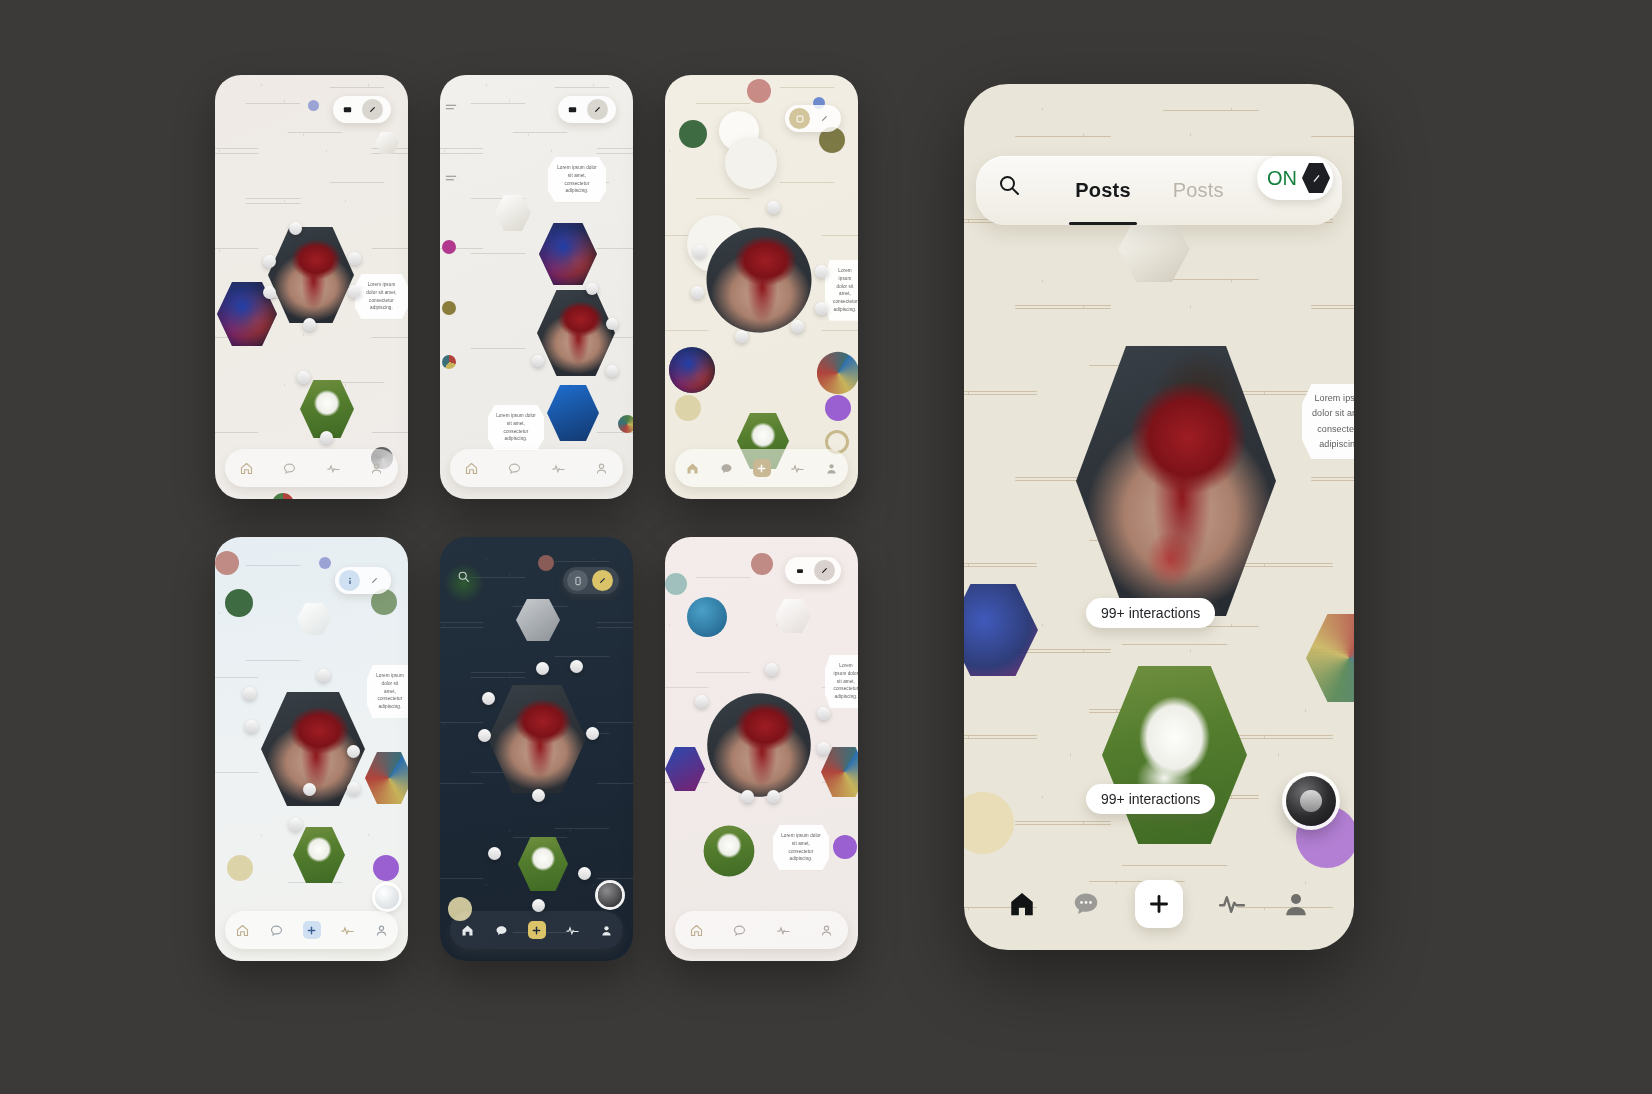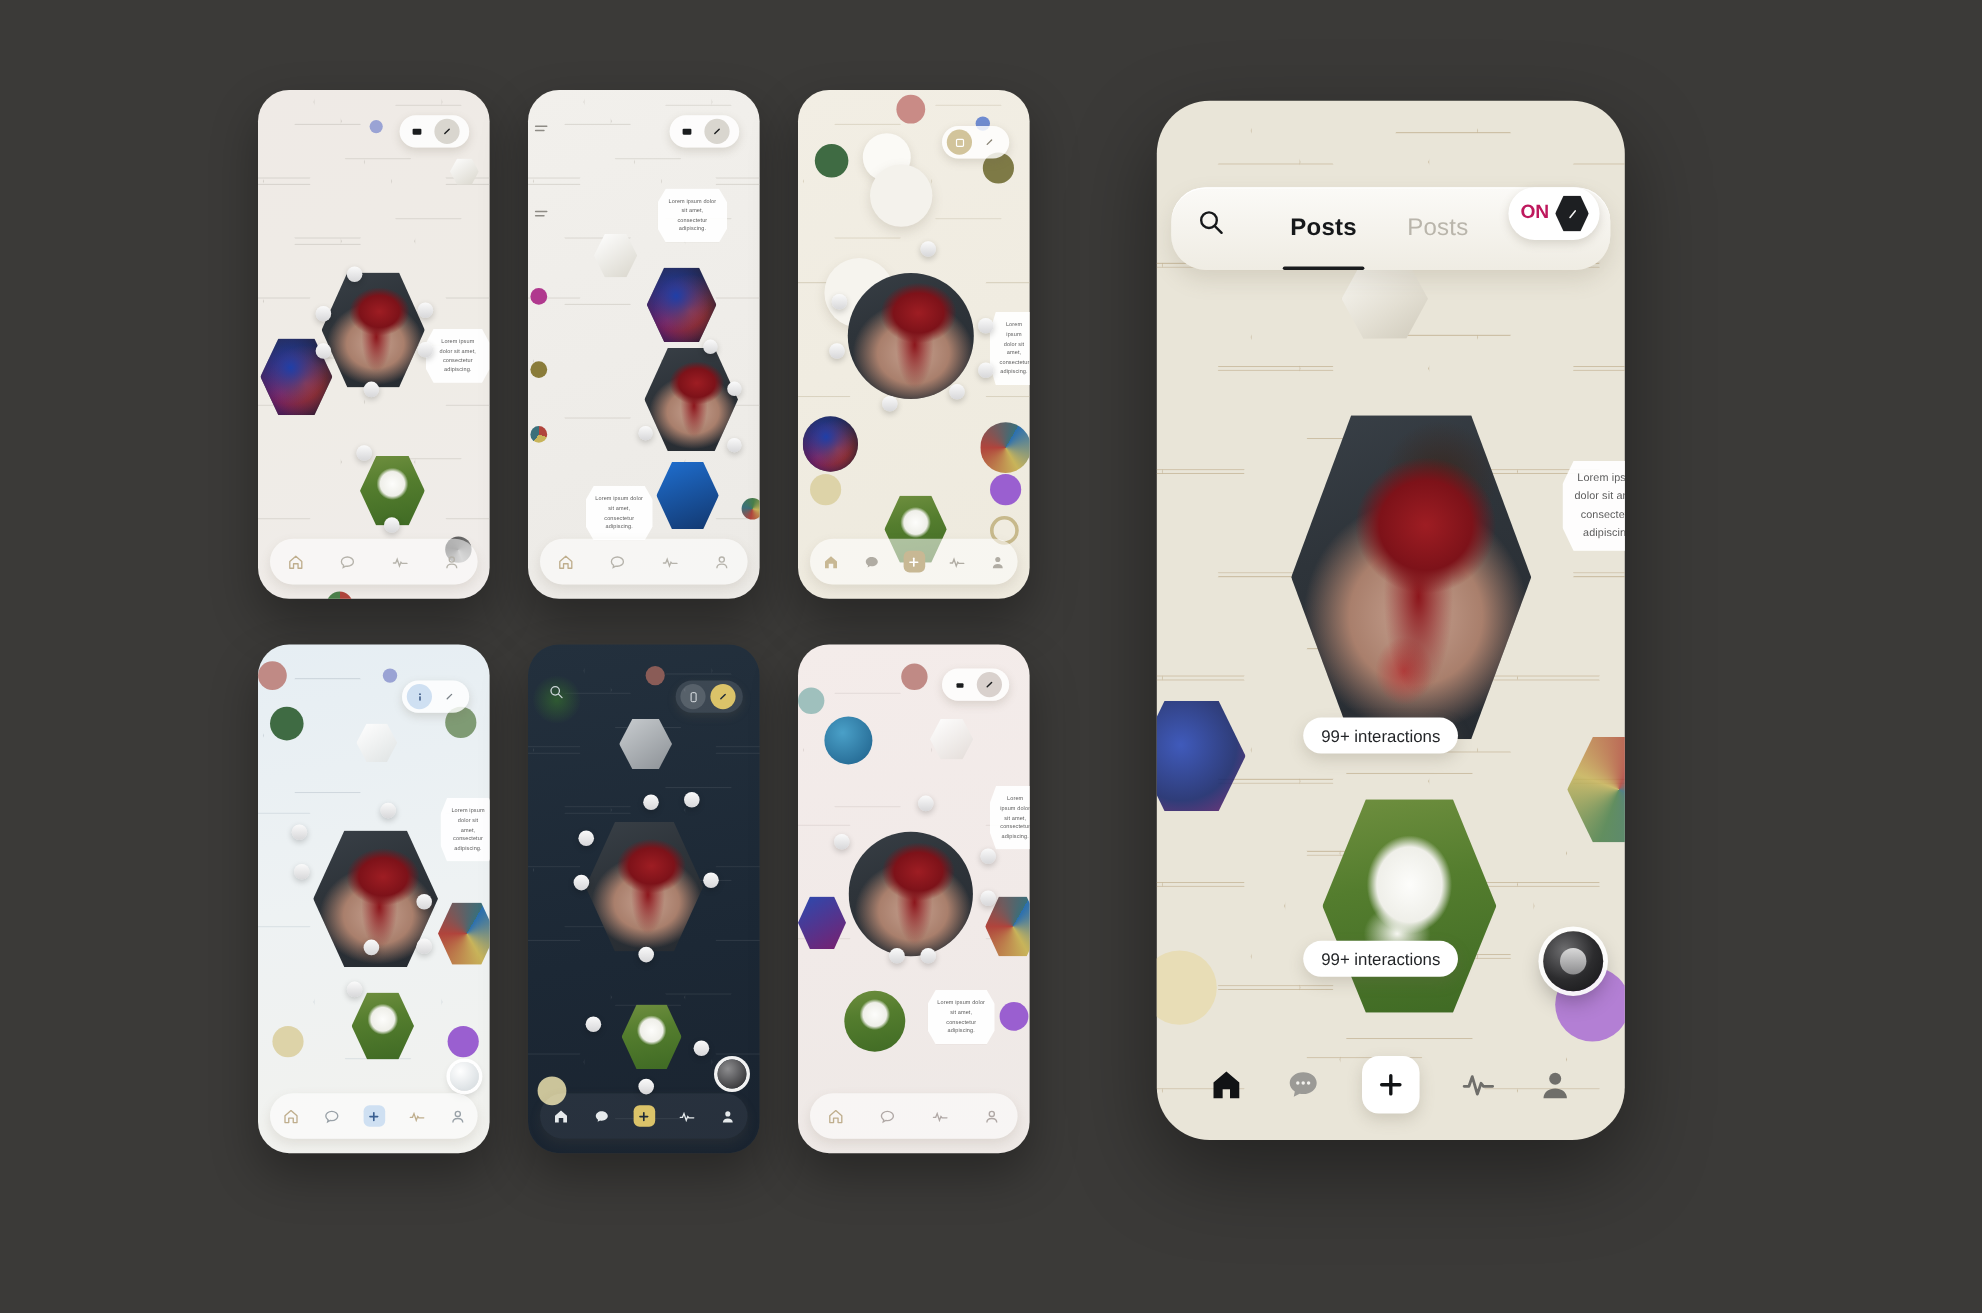--- a/index.html
+++ b/index.html
@@ -53,21 +53,21 @@
   .tab.active::after {
     content:''; position:absolute; left:-6px; right:-6px; bottom:-19px;
     height:3px; background:#1a1c1e; border-radius:2px;
   }
   .onswitch {
     width:76px; height:44px; margin-right:9px;
     background:#fff; border-radius:22px;
     display:flex; align-items:center; gap:5px; padding-left:10px;
     box-shadow: 0 3px 8px rgba(110,100,80,.22);
   }
-  .onswitch .lbl { font-size:16px; font-weight:bold; color:#be185d; }
+  .onswitch .lbl { font-size:20px; font-weight:normal; color:#15803d; }
   .knob {
     width:28px; height:30px; background:#1d1f22;
     clip-path: polygon(25% 0%,75% 0%,100% 50%,75% 100%,25% 100%,0% 50%);
     display:flex; align-items:center; justify-content:center;
   }
 
   .hero-card {
     position:absolute; left:112px; top:262px; width:200px; height:270px;
   }
   .hero-hex {

